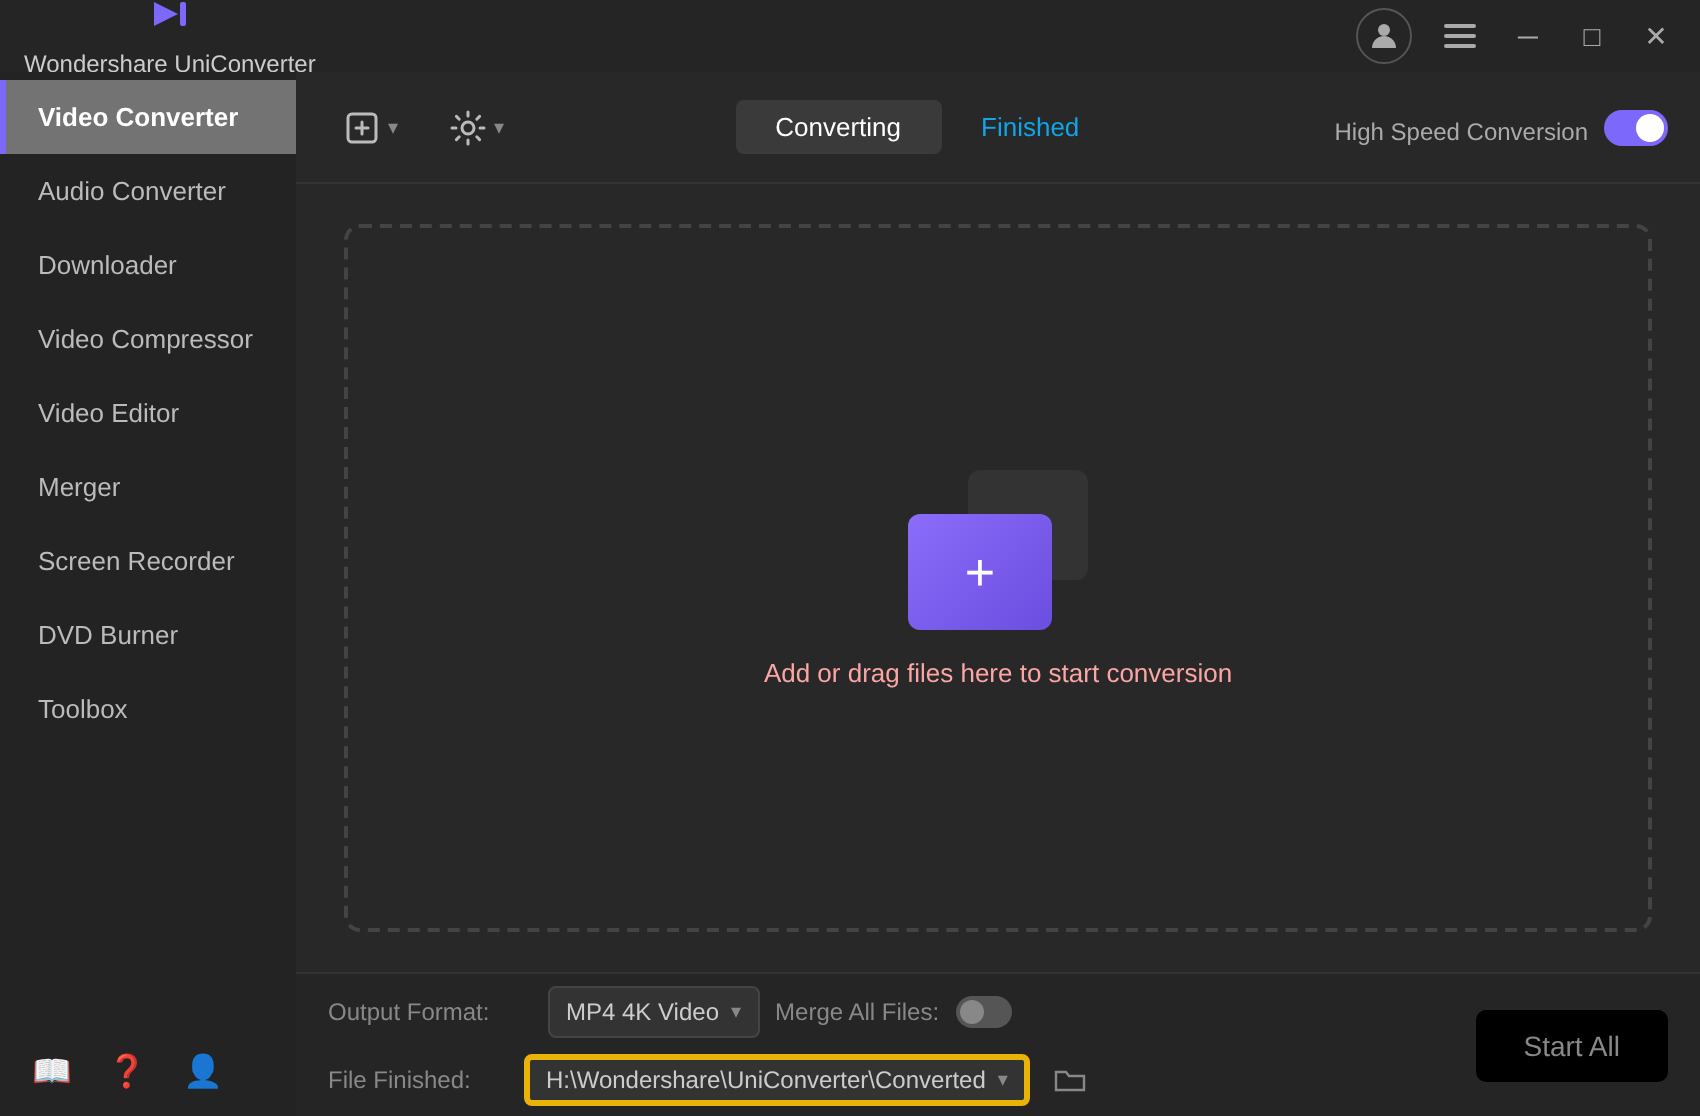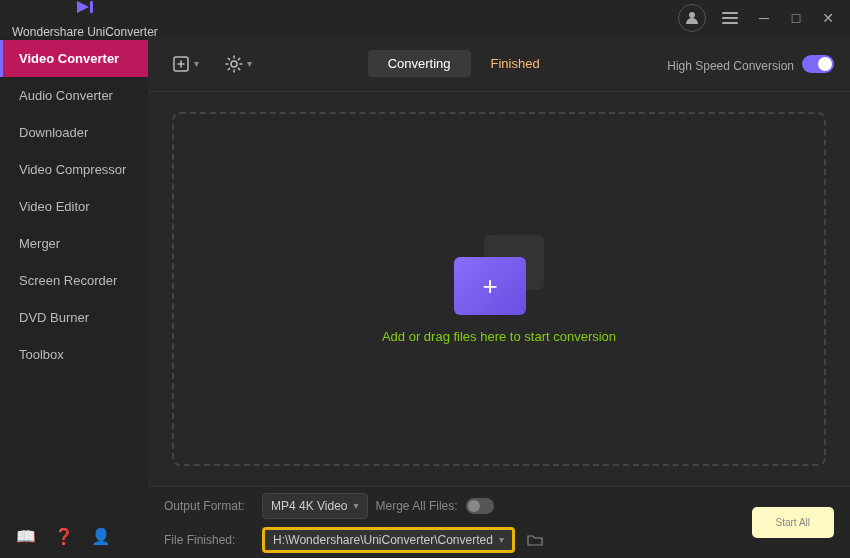--- a/index.html
+++ b/index.html
@@ -100,21 +100,21 @@
     }
     .sidebar-item {
       padding: 11px 16px;
       font-size: 13px;
       color: #bbb;
       cursor: pointer;
       border-left: 3px solid transparent;
       white-space: nowrap;
     }
     .sidebar-item.active {
-      background: #be185d;
+      background: #737373;
       color: #fff;
       border-left: 3px solid #7c68fa;
       font-weight: 600;
     }
     .sidebar-bottom {
       margin-top: auto;
       display: flex;
       gap: 18px;
       padding: 12px 16px;
       color: #777;
@@ -163,21 +163,21 @@
       display: flex;
       align-items: center;
       justify-content: center;
       gap: 0;
     }
     .tab-btn {
       padding: 6px 20px;
       font-size: 13px;
       cursor: pointer;
       border-radius: 4px;
-      color: #fdba74;
+      color: #0ea5e9;
       border: none;
       background: none;
     }
     .tab-btn.active {
       background: #3a3a3a;
       color: #fff;
       font-weight: 400;
     }
 
     .toolbar-right {
@@ -244,21 +244,21 @@
       align-items: center;
       justify-content: center;
     }
     .folder-plus {
       font-size: 26px;
       color: #fff;
       line-height: 1;
     }
     .drop-text {
       font-size: 13px;
-      color: #84cc16;
+      color: #fca5a5;
     }
 
     
     .bottom-bar {
       height: 72px;
       background: #252525;
       border-top: 1px solid #333;
       display: flex;
       align-items: center;
       padding: 0 16px;
@@ -287,20 +287,21 @@
       border: 1px solid #444;
       color: #ccc;
       border-radius: 4px;
       padding: 3px 8px;
       font-size: 12px;
       display: flex;
       align-items: center;
       gap: 6px;
       cursor: pointer;
       height: 26px;
+      margin-left: 12px;
     }
     .format-select .caret { color: #888; font-size: 10px; }
     .merge-toggle {
       width: 28px;
       height: 16px;
       background: #555;
       border-radius: 8px;
       position: relative;
       cursor: pointer;
     }
@@ -334,26 +335,26 @@
       height: 24px;
       display: flex;
       align-items: center;
       justify-content: center;
       cursor: pointer;
       color: #888;
       font-size: 14px;
     }
 
     .start-btn {
-      background: #fef9c3;
+      background: #000000;
       color: #888;
       border: none;
       border-radius: 5px;
       padding: 10px 24px;
-      font-size: 10px;
+      font-size: 14px;
       cursor: not-allowed;
       font-weight: 500;
       flex-shrink: 0;
     }
   </style>
 </head>
 <body>
 
 <div class="title-bar">
   <div class="title-bar-left">

